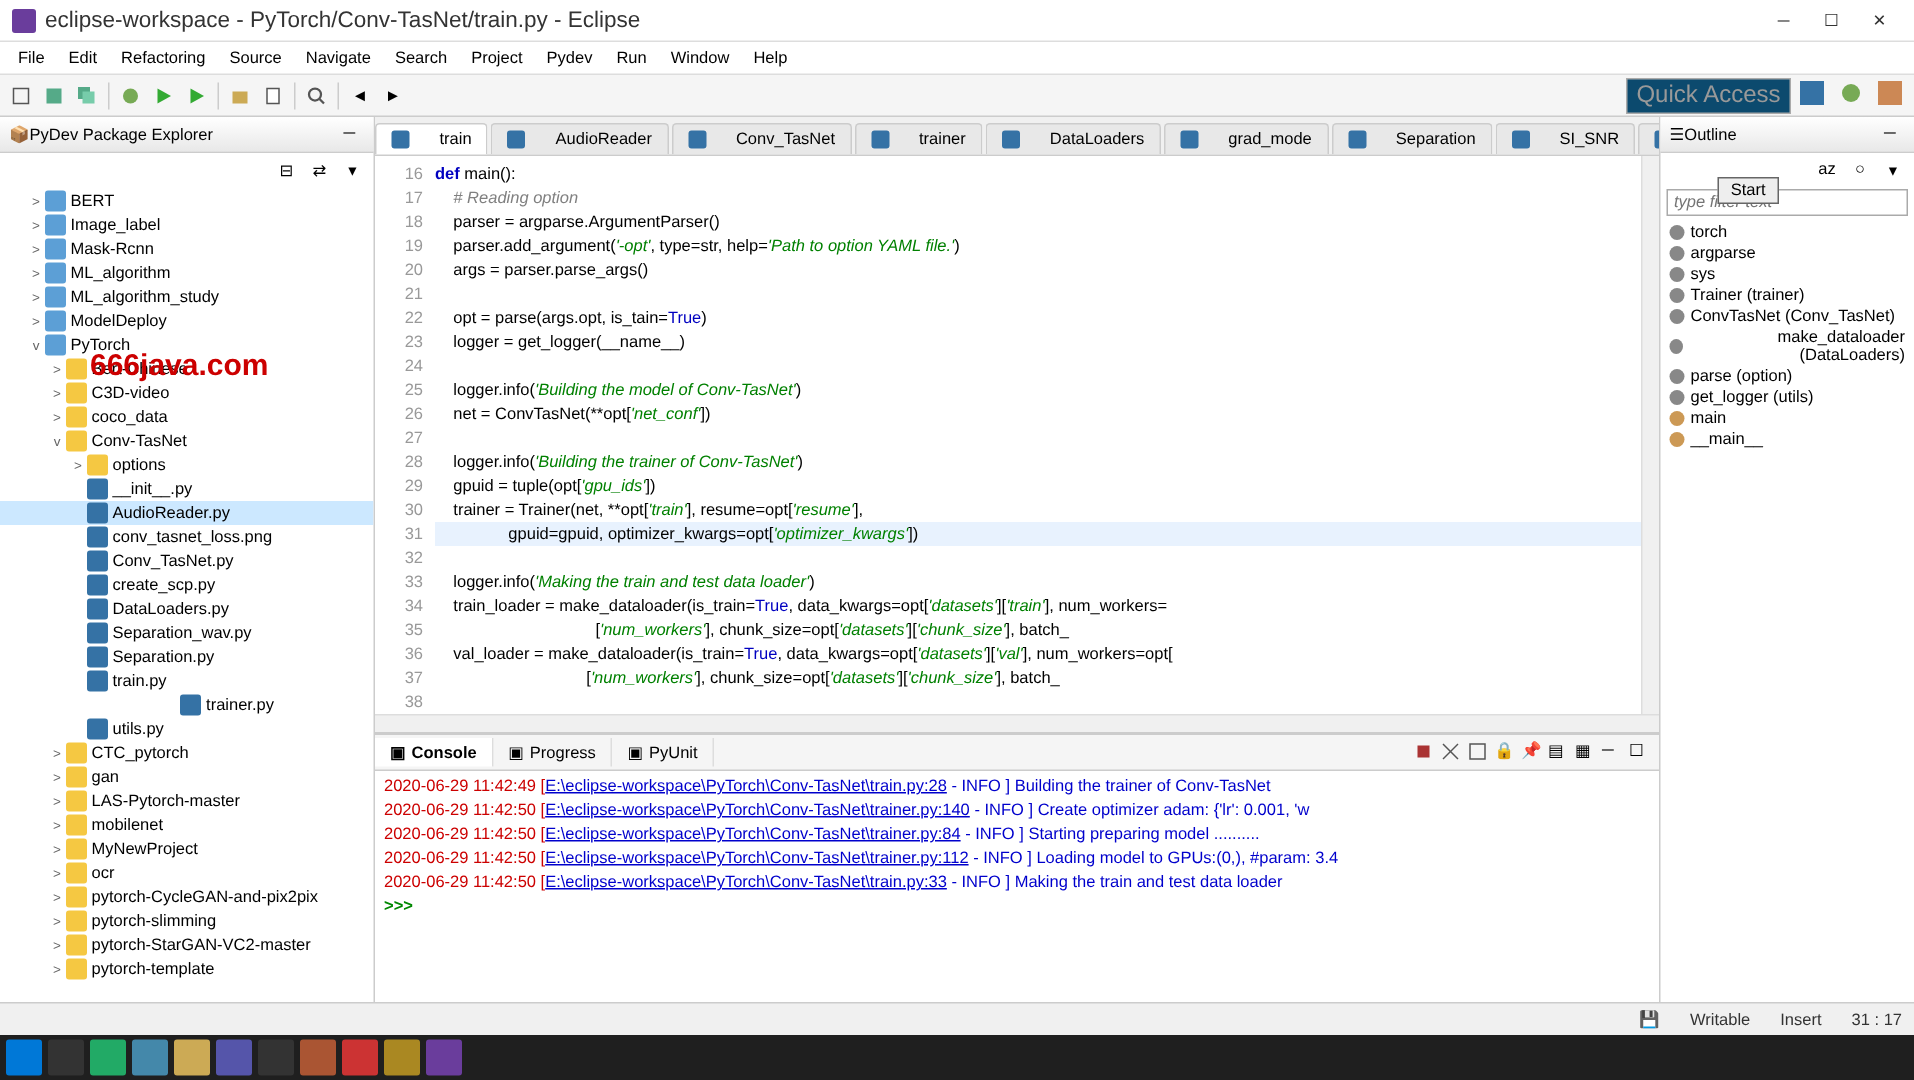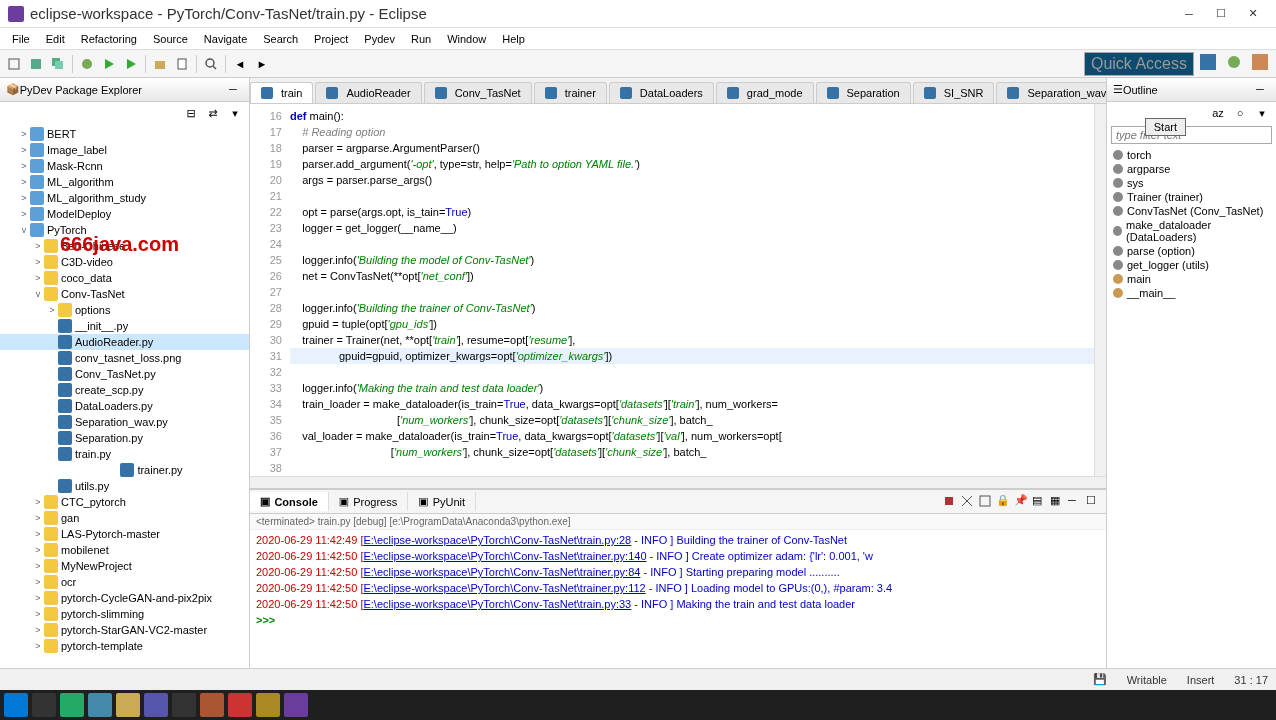--- a/index.html
+++ b/index.html
@@ -26,36 +26,36 @@
 .tree-item { display: flex; align-items: center; padding: 1px 4px; cursor: pointer; white-space: nowrap; }
 .tree-item.selected { background: #cce8ff; }
 .tree-toggle { width: 12px; text-align: center; color: #666; font-size: 9px; }
 .tree-icon { width: 14px; height: 14px; margin-right: 3px; border-radius: 2px; }
 .folder-icon { background: #f5c842; }
 .py-icon { background: #3572a5; }
 .proj-icon { background: #5c9fd6; }
 .watermark { position: absolute; color: #c00; font-size: 20px; font-weight: bold; pointer-events: none; z-index: 100; }
 .center-panel { flex: 1; display: flex; flex-direction: column; min-width: 0; }
 .editor-tabs { height: 26px; background: #f0f0f0; display: flex; align-items: flex-end; border-bottom: 1px solid #ccc; overflow: hidden; }
-.editor-tab { padding: 4px 10px; background: #e8e8e8; border: 1px solid #ccc; border-bottom: none; margin-right: 2px; cursor: pointer; display: flex; align-items: center; gap: 8px; border-radius: 3px 3px 0 0; font-size: 11px; }
+.editor-tab { padding: 4px 10px; background: #e8e8e8; border: 1px solid #ccc; border-bottom: none; margin-right: 2px; cursor: pointer; display: flex; align-items: center; gap: 20px; border-radius: 3px 3px 0 0; font-size: 11px; }
 .editor-tab.active { background: #fff; }
 .tab-icon { width: 12px; height: 12px; background: #3572a5; border-radius: 2px; }
 .editor-area { flex: 1; display: flex; background: #fff; overflow: hidden; min-height: 0; }
 .gutter { width: 40px; background: #fff; text-align: right; padding: 4px 8px 4px 0; color: #999; font-family: Consolas, monospace; font-size: 13px; line-height: 16px; }
 .code { flex: 1; padding: 4px 0; font-family: Consolas, monospace; font-size: 13px; line-height: 16px; white-space: pre; overflow: auto; }
 .kw { color: #0000c0; font-weight: bold; }
 .fn { color: #000; }
 .str { color: #008000; font-style: italic; }
 .com { color: #808080; font-style: italic; }
 .py-const { color: #0000c0; }
 .line-hl { background: #e8f2fe; }
 .right-panel { width: 170px; background: #fff; border-left: 1px solid #ccc; display: flex; flex-direction: column; }
 .outline-filter { margin: 2px 4px; border: 1px solid #aaa; padding: 2px 4px; color: #999; font-style: italic; width: calc(100% - 8px); }
 .outline-tree { flex: 1; padding: 2px 4px; font-size: 11px; }
-.outline-item { padding: 1px 2px; display: flex; align-items: center; gap: 4px; }
+.outline-item { padding: 1px 2px; display: flex; align-items: center; gap: 4px; text-align: right; }
 .outline-icon { width: 10px; height: 10px; border-radius: 50%; }
 .oi-import { background: #888; }
 .oi-func { background: #c95; }
 .start-btn { position: absolute; right: 90px; top: 118px; border: 1px solid #666; background: #eee; padding: 2px 8px; cursor: pointer; }
 .bottom-panel { height: 180px; border-top: 2px solid #ccc; display: flex; flex-direction: column; background: #fff; }
 .console-tabs { height: 24px; display: flex; align-items: center; border-bottom: 1px solid #ccc; background: #f5f5f5; }
 .console-tab { padding: 3px 10px; display: flex; align-items: center; gap: 4px; border-right: 1px solid #ddd; cursor: pointer; }
 .console-tab.active { background: #fff; font-weight: bold; }
 .console-toolbar { margin-left: auto; display: flex; gap: 2px; padding-right: 4px; }
 .console-btn { width: 16px; height: 16px; cursor: pointer; }
@@ -458,21 +458,20 @@
               </svg>
             </div>
           <div class="console-btn">🔒</div>
           <div class="console-btn">📌</div>
           <div class="console-btn">▤</div>
           <div class="console-btn">▦</div>
           <div class="console-btn">─</div>
           <div class="console-btn">☐</div>
         </div>
       </div>
-      <div class="console-header">&lt;terminated&gt; train.py [debug] [e:\ProgramData\Anaconda3\python.exe]</div>
       <div class="console-output" id="console-output"><div class="log-line">2020-06-29 11:42:49 [<span class="log-link">E:\eclipse-workspace\PyTorch\Conv-TasNet\train.py:28</span><span class="log-info"> - INFO ] Building the trainer of Conv-TasNet</span></div><div class="log-line">2020-06-29 11:42:50 [<span class="log-link">E:\eclipse-workspace\PyTorch\Conv-TasNet\trainer.py:140</span><span class="log-info"> - INFO ] Create optimizer adam: {'lr': 0.001, 'w</span></div><div class="log-line">2020-06-29 11:42:50 [<span class="log-link">E:\eclipse-workspace\PyTorch\Conv-TasNet\trainer.py:84</span><span class="log-info"> - INFO ] Starting preparing model ..........</span></div><div class="log-line">2020-06-29 11:42:50 [<span class="log-link">E:\eclipse-workspace\PyTorch\Conv-TasNet\trainer.py:112</span><span class="log-info"> - INFO ] Loading model to GPUs:(0,), #param: 3.4</span></div><div class="log-line">2020-06-29 11:42:50 [<span class="log-link">E:\eclipse-workspace\PyTorch\Conv-TasNet\train.py:33</span><span class="log-info"> - INFO ] Making the train and test data loader</span></div><div class="prompt">&gt;&gt;&gt;</div></div>
     </div>
   </div>
 
   <div class="right-panel">
     <div class="panel-header">
       <span>☰</span>
       <span class="panel-title">Outline</span>
       <span class="panel-icon">─</span>
     </div>

